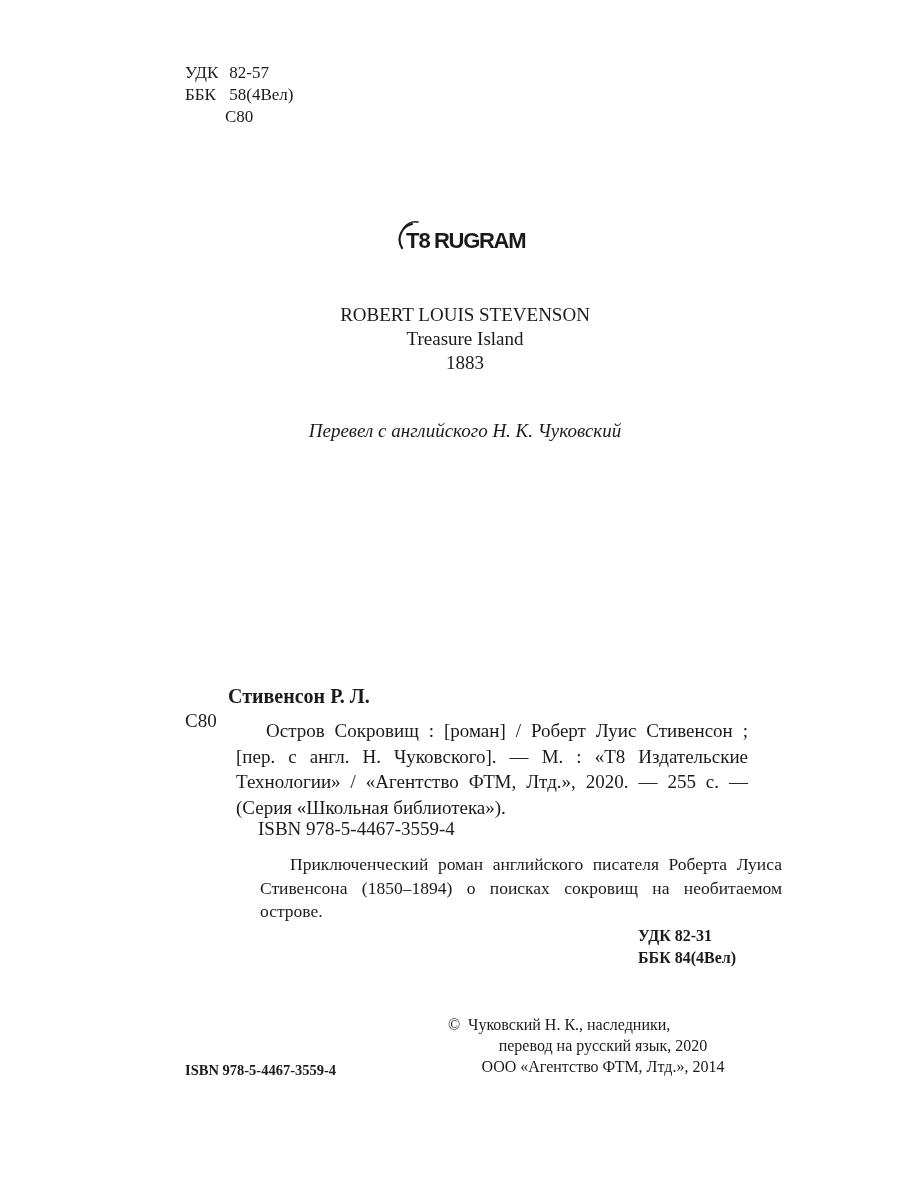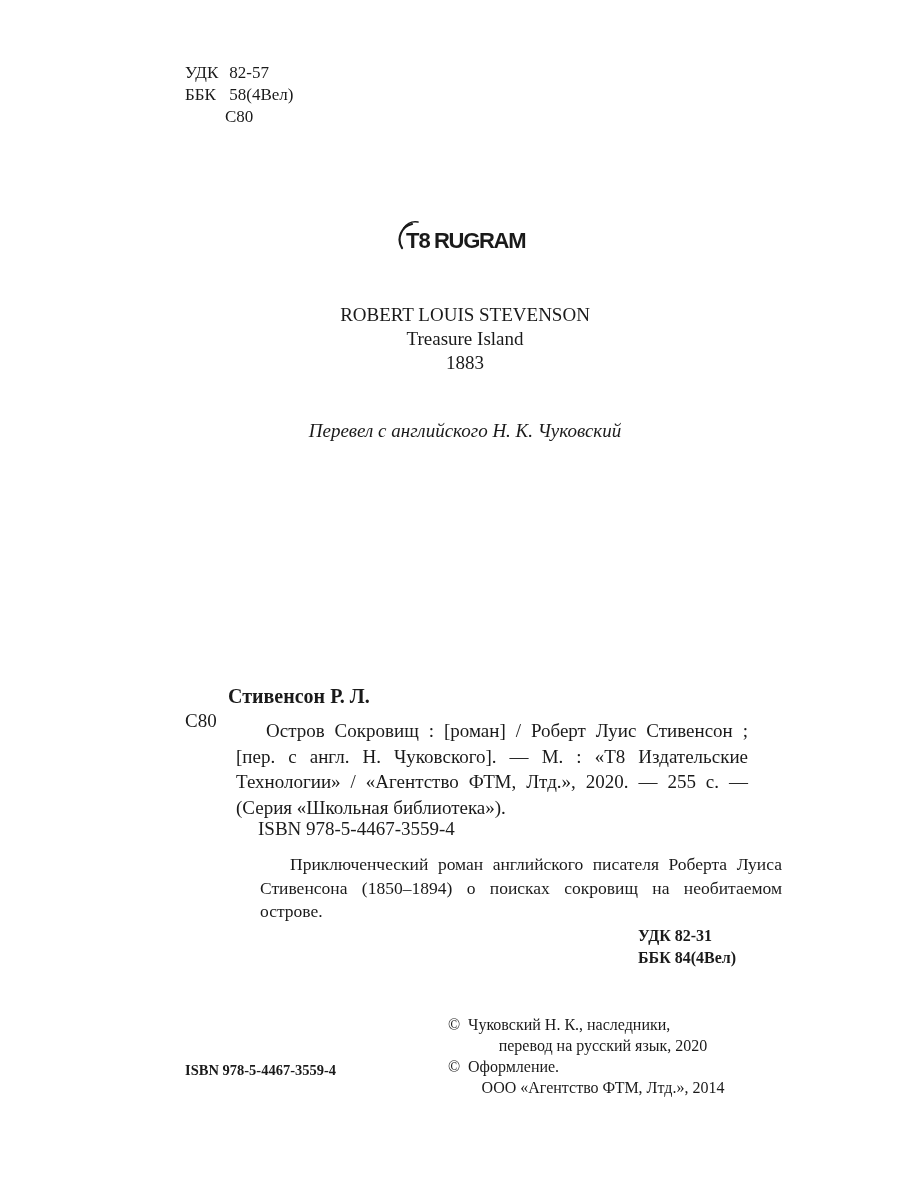--- a/index.html
+++ b/index.html
@@ -136,19 +136,16 @@
 <div class="abs right-class serif">
   <div>УДК 82-31</div>
   <div>ББК 84(4Вел)</div>
 </div>
 
 <div class="abs copyrights serif">
   <div class="line">
     <span class="sym">©</span><span>Чуковский Н. К., наследники,</span>
   </div>
   <div class="line cont">перевод на русский язык, 2020</div>
-  <div class="line">
-    <span class="sym">©</span><span>Оформление.</span>
-  </div>
   <div class="line cont">ООО «Агентство ФТМ, Лтд.», 2014</div>
 </div>
 
 <div class="abs bottom-isbn serif">ISBN 978-5-4467-3559-4</div>
 
 </body></html>

